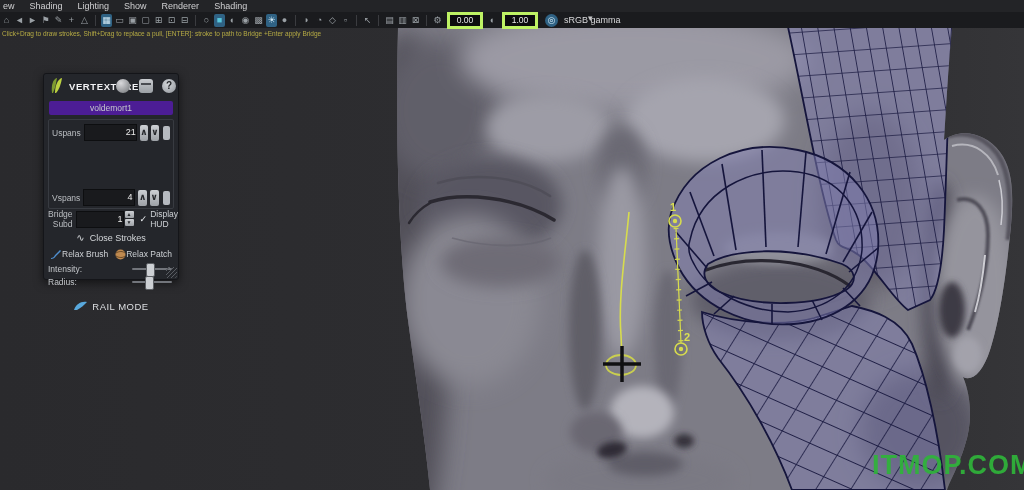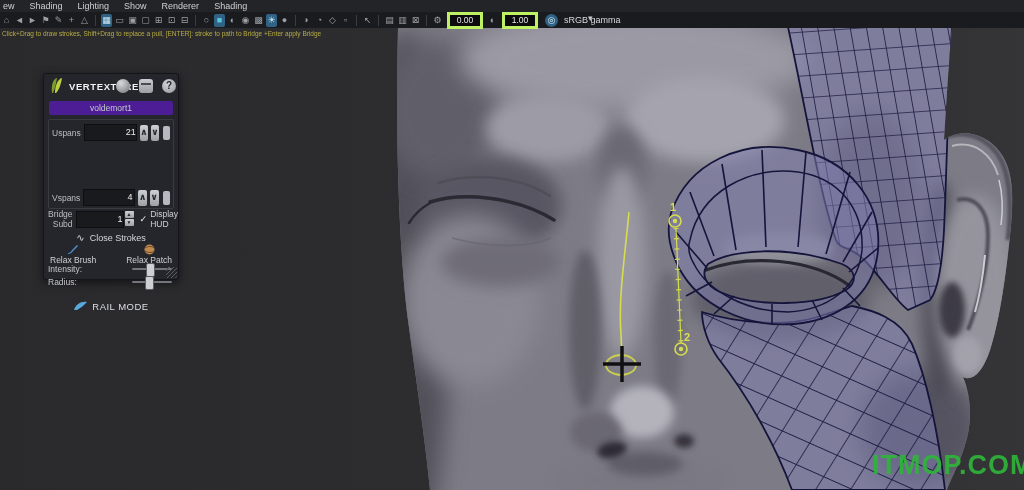--- a/index.html
+++ b/index.html
@@ -60,21 +60,21 @@
   .spin{display:flex;flex-direction:column;margin-left:1px;}
   .spin span{display:block;width:9px;height:7px;background:linear-gradient(#cdd0d4,#9da1a6);
         color:#26282c;font-size:5px;line-height:7px;text-align:center;border-radius:1px;margin-bottom:1px;}
   .chk{margin-left:6px;font-size:9px;color:#eceff2;}
   .chklabel{font-size:8.5px;color:#ced1d5;margin-left:3px;}
   .centerrow{display:flex;align-items:center;justify-content:center;height:15px;margin-top:3px;
              font-size:9px;color:#d5d8db;}
   .centerrow .ic{margin-right:5px;font-size:10px;color:#d5d8db;}
   .relaxrow{display:flex;align-items:center;justify-content:space-between;padding:0 6px;
             height:15px;margin-top:2px;font-size:8.5px;color:#ced1d5;}
-  .relaxitem{display:flex;align-items:center;gap:0;flex-direction:column;}
+  .relaxitem{display:flex;align-items:flex-start;gap:0;}
   .sliderrow{display:flex;align-items:center;height:12px;padding:0 6px 0 4px;margin-top:1px;gap:44px;}
   .sllabel{width:40px;font-size:8.5px;color:#c3c6ca;}
   .track{position:relative;flex:1;height:2px;background:#72757b;border-radius:1px;}
   .handle{position:absolute;top:-5px;width:7px;height:12px;background:#cdd0d4;border-radius:2px;
           border:1px solid #5c5f64;}
   .railrow{display:flex;align-items:flex-end;justify-content:center;gap:4px;height:18px;margin-top:6px;
            font-size:9.5px;letter-spacing:.5px;color:#dcdee1;}
   .grip{position:absolute;right:1px;bottom:1px;width:11px;height:11px;
         background:repeating-linear-gradient(135deg,transparent 0 2px,#5a5d63 2px 3px);
         border-bottom-right-radius:3px;}

